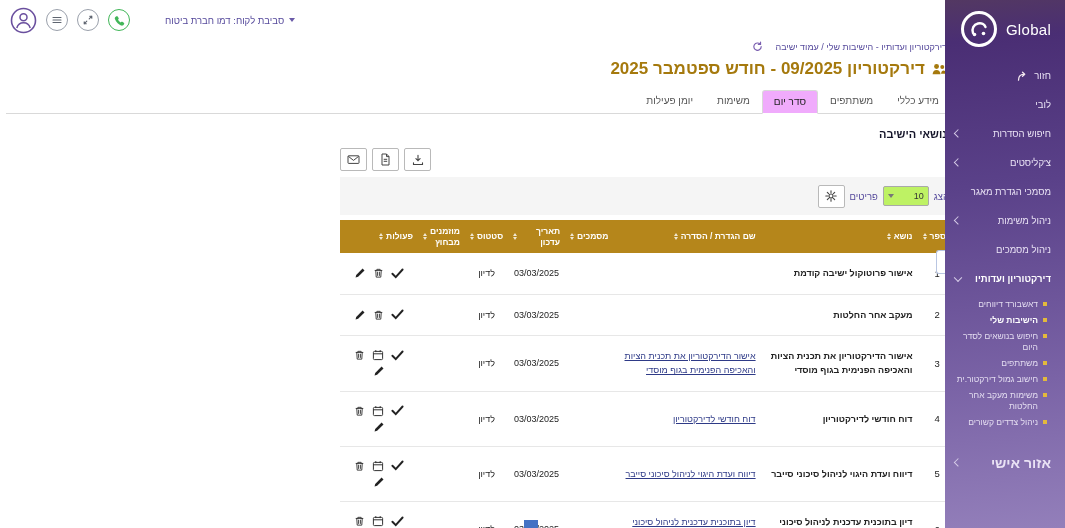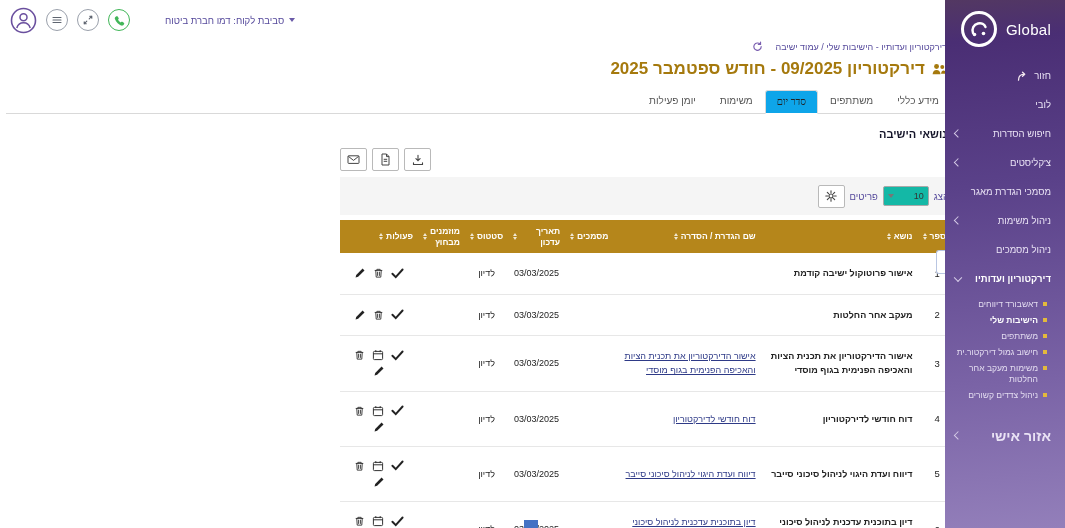--- a/index.html
+++ b/index.html
@@ -37,33 +37,33 @@
   .circ.wa{border-color:#41b658;}
   .avatar{width:27px;height:27px;display:flex;cursor:pointer;}
   .env{display:flex;align-items:center;gap:5px;color:#564a9c;font-size:9.5px;margin-left:26px;cursor:pointer;}
   .caret{width:0;height:0;border:3.5px solid transparent;border-top:4.5px solid #6a5aa8;margin-top:3px;}
   .breadcrumb{display:flex;align-items:center;gap:12px;justify-content:flex-start;
     padding:6px 10px 0;font-size:9px;color:#564a9c;}
   .page-title{display:flex;align-items:center;gap:6px;padding:7px 10px 0;
     color:#a5790d;font-size:17px;font-weight:bold;}
   .tabs{display:flex;align-items:flex-end;margin:10px 6px 0;border-bottom:1px solid #d9d9d9;font-size:10px;}
   .tab{padding:5px 11px 6px;color:#555;cursor:pointer;border:1px solid transparent;}
-  .tab.active{background:#0ea5e9;border:1px solid #d9d9d9;border-bottom:1px solid #fff;
-    margin-bottom:-1px;border-radius:3px 3px 0 0;color:#222;font-family:Liberation Serif, serif;}
+  .tab.active{background:#f0abfc;border:1px solid #d9d9d9;border-bottom:1px solid #fff;
+    margin-bottom:-1px;border-radius:3px 3px 0 0;color:#222;}
   .section-head{font-size:11px;font-weight:bold;color:#15152a;padding:14px 10px 8px;}
   .block{width:617px;margin-left:auto;margin-right:0;padding-left:3px;}
   .btn-row{display:flex;gap:5px;direction:ltr;width:fit-content;margin:0 0 6px auto;margin-right:auto;margin-left:0;}
   .tool-btn{width:27px;height:23px;border:1px solid #b9b9b9;border-radius:2px;background:#fff;
     display:flex;align-items:center;justify-content:center;cursor:pointer;padding:0;}
   .filter-strip{background:#f5f5f5;min-height:30px;display:flex;align-items:center;
     justify-content:space-between;padding:4px 8px;}
   .search-group{display:flex;align-items:center;gap:6px;font-size:9.5px;color:#564a9c;}
   .search-input{width:120px;height:18px;background:#e9e9e9;border:1px solid #dcdcdc;border-radius:1px;}
   .show-group{display:flex;align-items:center;gap:5px;font-size:9.5px;color:#564a9c;}
-  .size-select{width:36px;height:18px;border:1px solid #a9a9a9;background:#14b8a6;border-radius:2px;
+  .size-select{width:36px;height:18px;border:1px solid #a9a9a9;background:#bef264;border-radius:2px;
     display:flex;align-items:center;justify-content:space-between;padding:0 4px;direction:ltr;
     font-size:9px;color:#333;cursor:pointer;}
   .size-select .caret{border-top-color:#777;}
   
   table{width:100%;border-collapse:collapse;margin-top:5px;}
   th{background:#b5861b;color:#fff;font-size:8.5px;font-weight:bold;text-align:right;
     padding:6px 5px;line-height:1.25;vertical-align:middle;}
   th .h-wrap{display:inline-flex;align-items:center;gap:3px;}
   .sort{display:inline-flex;flex-direction:column;gap:1.5px;}
   .sort b{width:0;height:0;border:2.6px solid transparent;display:block;}
@@ -518,20 +518,24 @@
         <div class="s-sub-item">
           <span class="bullet"></span>
           <span>דאשבורד דיווחים</span>
         </div>
         <div class="s-sub-item active">
           <span class="bullet"></span>
           <span>הישיבות שלי</span>
         </div>
         <div class="s-sub-item">
           <span class="bullet"></span>
+          <span>חיפוש בנושאים לסדר היום</span>
+        </div>
+        <div class="s-sub-item">
+          <span class="bullet"></span>
           <span>משתתפים</span>
         </div>
         <div class="s-sub-item">
           <span class="bullet"></span>
           <span>חישוב גמול דירקטור.ית</span>
         </div>
         <div class="s-sub-item">
           <span class="bullet"></span>
           <span>משימות מעקב אחר החלטות</span>
         </div>

